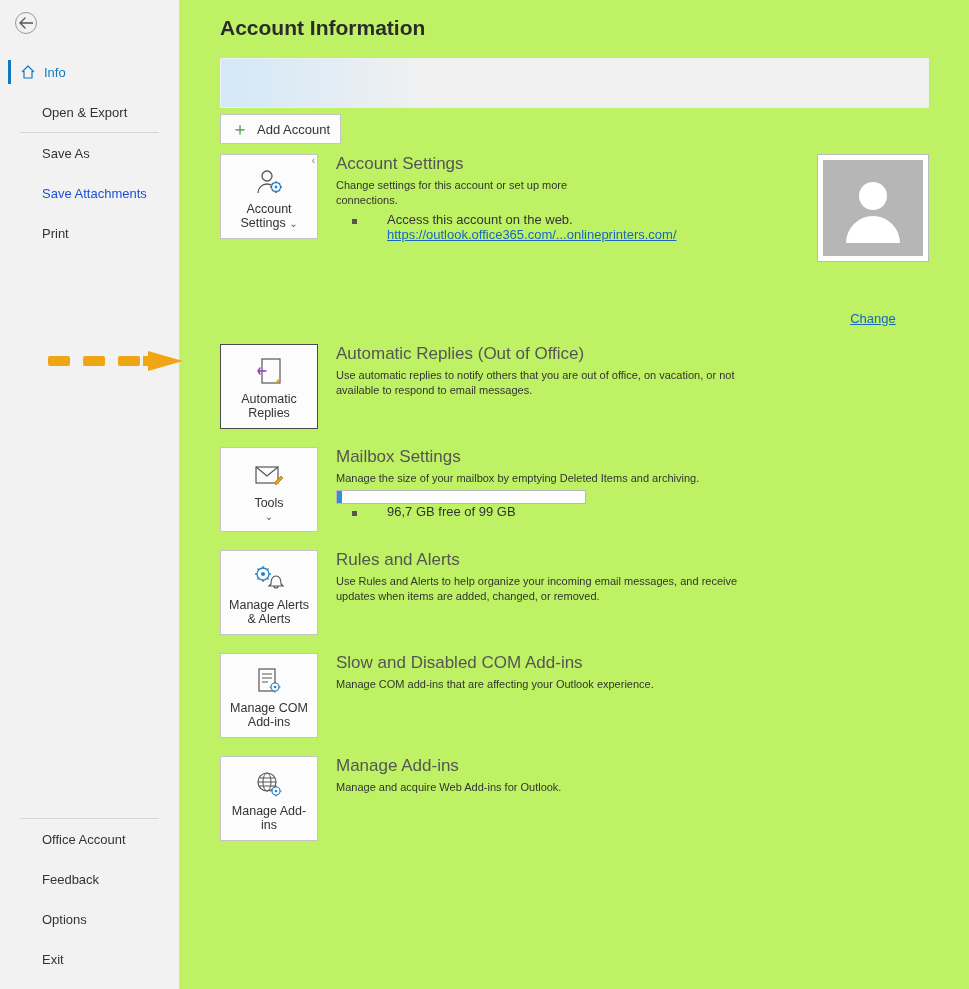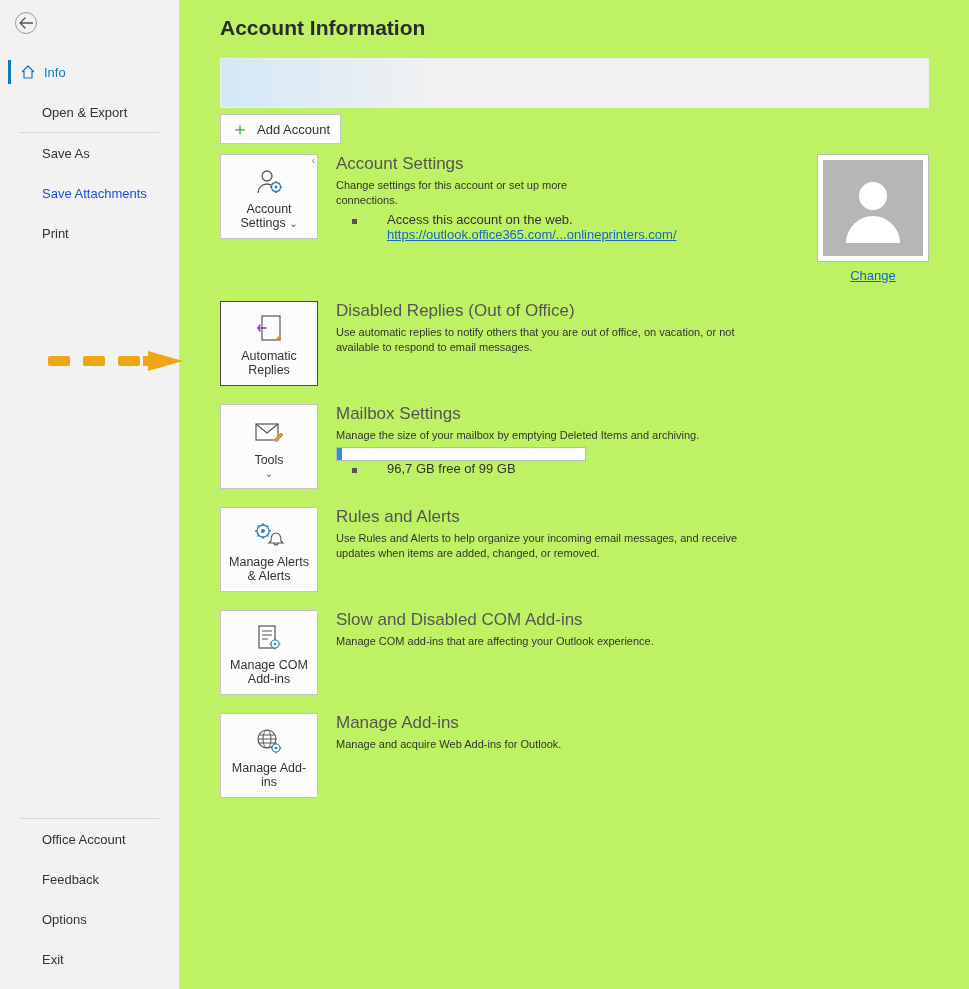--- a/index.html
+++ b/index.html
@@ -171,20 +171,21 @@
   .link {
     color: #1867c0;
     text-decoration: underline;
     cursor: pointer;
   }
   .avatar-block {
     margin-left: 39px;
     display:flex;
     flex-direction:column;
     align-items:center;
+    gap:43px;
   }
   .avatar-frame {
     width: 112px;
     height: 108px;
     border: 1px solid #bcbcbc;
     padding: 5px;
     background: #fff;
   }
   .avatar-inner {
     width: 100%;
@@ -347,21 +348,21 @@
           <path d="M2 14 L10 14 M4 11 L2 14 L4 17" stroke="#8a3ab2" stroke-width="1.4" fill="none" stroke-linecap="round"></path>
           <path d="M20 26 L24 22" stroke="#d8a02a" stroke-width="2"></path>
         </svg>
       </span>
       <span>
         <span>Automatic</span><br>
         <span>Replies</span>
       </span>
     </div>
     <div class="section-text">
-      <h2 class="section-heading">Disabled Replies (Out of Office)</h2>
+      <h2 class="section-heading">Automatic Replies (Out of Office)</h2>
       <p class="section-desc">Use automatic replies to notify others that you are out of office, on vacation, or not available to respond to email messages.</p>
     </div>
   </div>
 
   <div class="section-row">
     <div class="tile-btn">
       <span class="tile-icon">
         <svg width="30" height="26" viewBox="0 0 30 26">
           <rect x="2" y="4" width="22" height="16" stroke="#555" stroke-width="1.2" fill="none"></rect>
           <path d="M2 4 L13 13 L24 4" stroke="#555" stroke-width="1.2" fill="none"></path>

